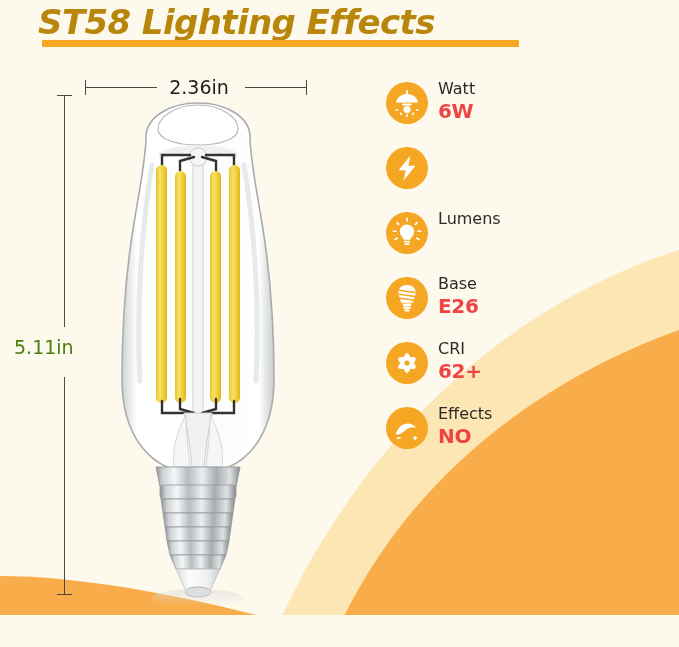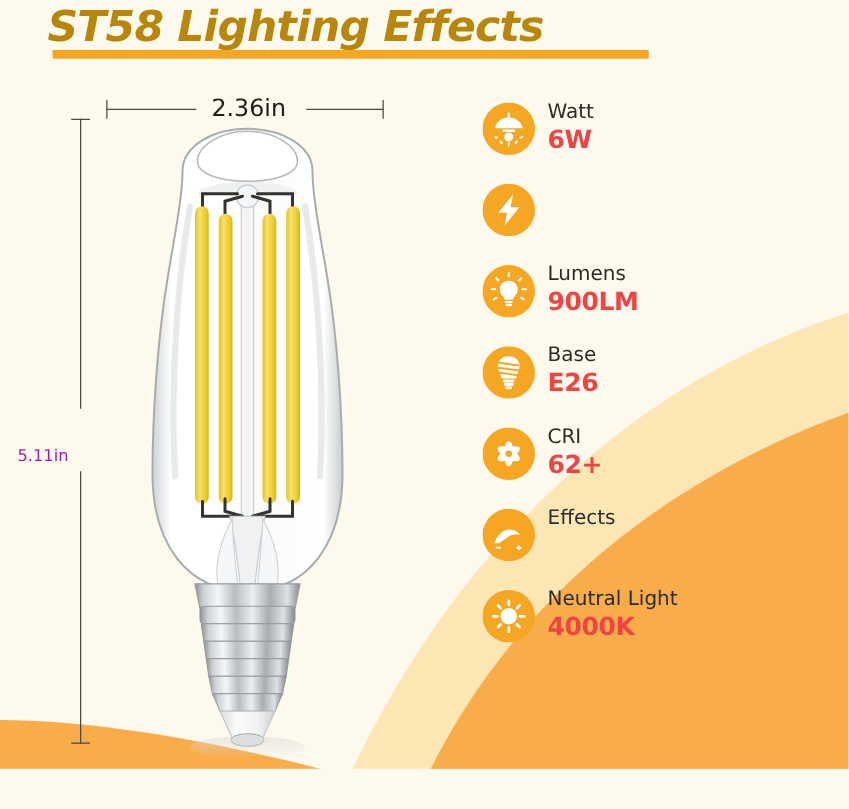--- a/index.html
+++ b/index.html
@@ -115,25 +115,24 @@
     width: 15px;
     background: #4a4a44;
   }
   .dim-line-v .cap.start { top: 0; }
   .dim-line-v .cap.end   { bottom: 0; }
   #dim-height-label {
     position: absolute;
     left: 14px;
     top: 336px;
     font-family: "DejaVu Sans", sans-serif;
-    font-size: 13px;
-    color: #a21caf;
+    font-size: 19px;
+    color: #4d7c0f;
     line-height: 22px;
     white-space: nowrap;
-    margin-top: 19px;
   }
 
   
   #bulb-figure {
     position: absolute;
     left: 78px;
     top: 95px;
     width: 240px;
     height: 510px;
   }
@@ -360,21 +359,20 @@
             <rect x="29.3" y="9.4" width="1.7" height="4.2" rx="0.85" transform="rotate(42 30.1 11.5)"></rect>
             <rect x="6.6" y="18.4" width="4.2" height="1.7" rx="0.85"></rect>
             <rect x="31.2" y="18.4" width="4.2" height="1.7" rx="0.85"></rect>
             <rect x="8.0" y="26.0" width="4.2" height="1.7" rx="0.85" transform="rotate(-30 10.1 26.8)"></rect>
             <rect x="29.8" y="26.0" width="4.2" height="1.7" rx="0.85" transform="rotate(30 31.9 26.8)"></rect>
           </g>
         </svg>
       </div>
       <div class="spec-text">
         <div class="spec-label">Lumens</div>
-        <div class="spec-value">900LM</div>
       </div>
     </div>
 
     <div class="spec-row">
       <div class="spec-icon">
         <svg viewBox="0 0 42 42" width="42" height="42">
           <circle cx="21" cy="21" r="21" fill="#f5a623"></circle>
           <g fill="#ffffff">
             <path d="M21 8c-5.2 0-8.6 3.2-8.6 7.4 0 4.4 2.6 7.6 2.6 10.4h12c0-2.8 2.6-6 2.6-10.4C29.6 11.2 26.2 8 21 8z"></path>
           </g>
@@ -421,41 +419,20 @@
           <path d="M9.5 27.5c2.2-6.8 7.0-11.0 12.2-11.0 3.6 0 6.4 1.8 8.6 4.4-3.6-1.2-7.2-0.4-10.4 2.0-2.6 2.0-5.0 3.6-7.0 4.6z" fill="#ffffff"></path>
           <g fill="#ffffff">
             <rect x="10.6" y="30.3" width="4.2" height="1.6" rx="0.8"></rect>
             <rect x="27.0" y="30.3" width="4.2" height="1.6" rx="0.8"></rect>
             <rect x="28.3" y="29.0" width="1.6" height="4.2" rx="0.8"></rect>
           </g>
         </svg>
       </div>
       <div class="spec-text">
         <div class="spec-label">Effects</div>
-      </div>
-    </div>
-
-
-    <div class="spec-row">
-      <div class="spec-icon">
-        <svg viewBox="0 0 42 42" width="42" height="42">
-          <circle cx="21" cy="21" r="21" fill="#f5a623"></circle>
-          <circle cx="21" cy="21" r="6.6" fill="#ffffff"></circle>
-          <g fill="#ffffff">
-            <rect x="19.9" y="7.6" width="2.2" height="5.4" rx="1.1"></rect>
-            <rect x="19.9" y="29.0" width="2.2" height="5.4" rx="1.1"></rect>
-            <rect x="7.6" y="19.9" width="5.4" height="2.2" rx="1.1"></rect>
-            <rect x="29.0" y="19.9" width="5.4" height="2.2" rx="1.1"></rect>
-            <rect x="19.9" y="7.6" width="2.2" height="5.4" rx="1.1" transform="rotate(45 21 21)"></rect>
-            <rect x="19.9" y="29.0" width="2.2" height="5.4" rx="1.1" transform="rotate(45 21 21)"></rect>
-            <rect x="7.6" y="19.9" width="5.4" height="2.2" rx="1.1" transform="rotate(45 21 21)"></rect>
-            <rect x="29.0" y="19.9" width="5.4" height="2.2" rx="1.1" transform="rotate(45 21 21)"></rect>
-          </g>
-        </svg>
-      </div>
-      <div class="spec-text">
-        <div class="spec-label">Neutral Light</div>
-        <div class="spec-value">4000K</div>
-      </div>
-    </div>
+        <div class="spec-value">NO</div>
+      </div>
+    </div>
+
+
 
   </div>
 </div>
 
 </body></html>

